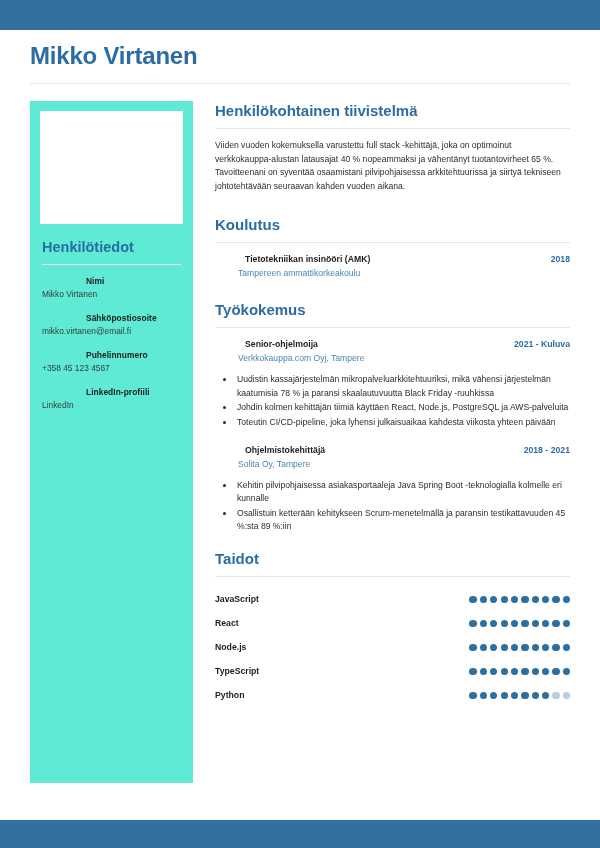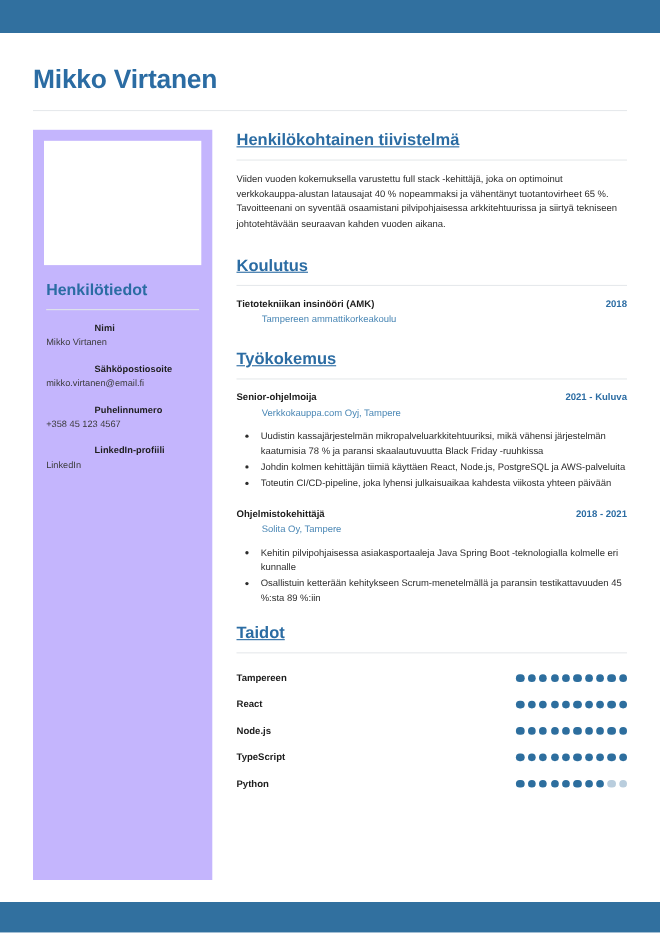--- a/index.html
+++ b/index.html
@@ -25,21 +25,21 @@
   }
   .bottom-bar {
     position: absolute;
     bottom: 0; left: 0;
     width: 600px;
     height: 28px;
     background: #31709f;
   }
   .content {
     position: absolute;
-    top: 36px; left: 0;
+    top: 19px; left: 0;
     width: 600px;
     height: 790px;
     padding: 0;
   }
   
   .name-block {
     padding: 22px 30px 0 30px;
   }
   .name {
     color: #2b6ca3;
@@ -56,21 +56,21 @@
   }
   
   .body-cols {
     display: flex;
     align-items: flex-start;
     padding: 17px 30px 0 30px;
   }
   .left-col {
     width: 163px;
     flex: 0 0 163px;
-    background: #c4b5fd;
+    background: #5eead4;
     padding: 10px 10px 40px 10px;
     min-height: 682px;
   }
   .right-col {
     flex: 1 1 auto;
     padding-left: 22px;
   }
   
   .photo-box {
     width: 143px;
@@ -107,39 +107,39 @@
     margin-top: 1px;
     word-break: break-word;
   }
   
   .section { margin-bottom: 2px; }
   .section-heading {
     color: #2b6ca3;
     font-size: 15px;
     font-weight: bold;
     line-height: 20px;
-    text-decoration: underline;
   }
   .section-rule {
     height: 1px;
     background: #e6e9ec;
     margin: 7px 0 10px 0;
   }
   .summary-text {
     font-size: 8.6px;
     line-height: 13.6px;
     color: #2c2c2c;
     text-align: left;
   }
   
   .entry { margin-bottom: 4px; }
   .entry-head {
     display: flex;
     justify-content: space-between;
     align-items: baseline;
+    margin-left: 30px;
   }
   .entry-title {
     font-size: 8.7px;
     font-weight: bold;
     color: #1d1d1d;
     line-height: 13px;
   }
   .entry-date {
     font-size: 8.7px;
     font-weight: bold;
@@ -292,21 +292,21 @@
             </div>
         </div>
 
         <div class="spacer-12"></div>
 
         <div class="section">
           <div class="section-heading">Taidot</div>
           <div class="section-rule"></div>
           <div id="skill-list">
               <div class="skill-row">
-                <div class="skill-name">Tampereen</div>
+                <div class="skill-name">JavaScript</div>
                 <div class="skill-dots">
                   <span class="dot"></span>
                   <span class="dot"></span>
                   <span class="dot"></span>
                   <span class="dot"></span>
                   <span class="dot"></span>
                   <span class="dot"></span>
                   <span class="dot"></span>
                   <span class="dot"></span>
                   <span class="dot"></span>

